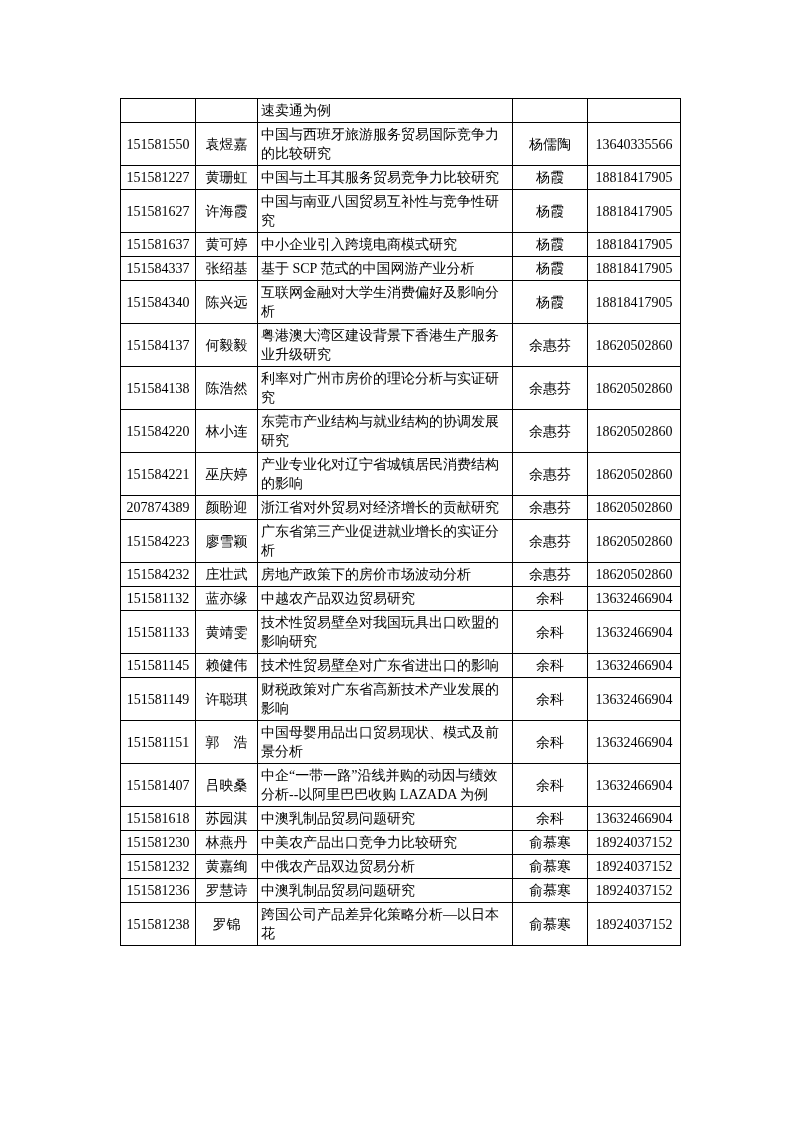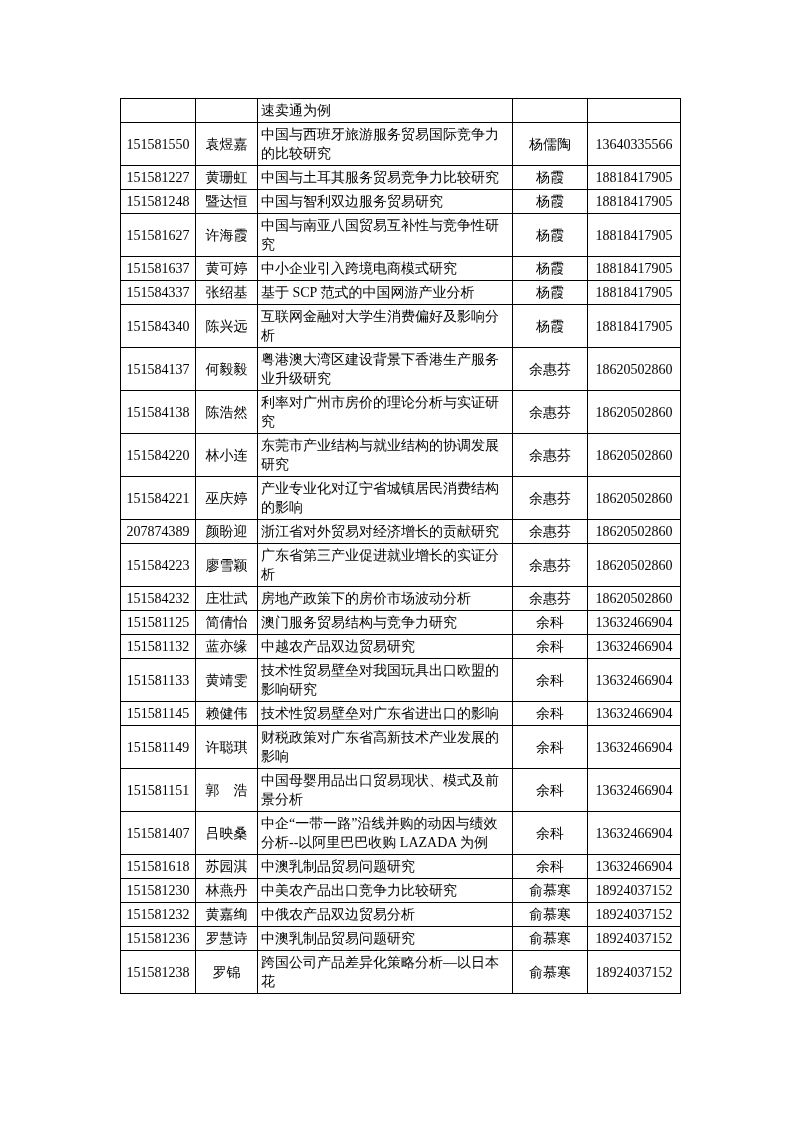--- a/index.html
+++ b/index.html
@@ -74,27 +74,20 @@
           <td class="col-phone">13640335566</td>
         </tr>
         <tr>
           <td class="col-id">151581227</td>
           <td class="col-name">黄珊虹</td>
           <td class="col-title">中国与土耳其服务贸易竞争力比较研究</td>
           <td class="col-advisor">杨霞</td>
           <td class="col-phone">18818417905</td>
         </tr>
         <tr>
-          <td class="col-id">151581248</td>
-          <td class="col-name">暨达恒</td>
-          <td class="col-title">中国与智利双边服务贸易研究</td>
-          <td class="col-advisor">杨霞</td>
-          <td class="col-phone">18818417905</td>
-        </tr>
-        <tr>
           <td class="col-id">151581627</td>
           <td class="col-name">许海霞</td>
           <td class="col-title">中国与南亚八国贸易互补性与竞争性研究</td>
           <td class="col-advisor">杨霞</td>
           <td class="col-phone">18818417905</td>
         </tr>
         <tr>
           <td class="col-id">151581637</td>
           <td class="col-name">黄可婷</td>
           <td class="col-title">中小企业引入跨境电商模式研究</td>
@@ -156,27 +149,20 @@
           <td class="col-title">广东省第三产业促进就业增长的实证分析</td>
           <td class="col-advisor">余惠芬</td>
           <td class="col-phone">18620502860</td>
         </tr>
         <tr>
           <td class="col-id">151584232</td>
           <td class="col-name">庄壮武</td>
           <td class="col-title">房地产政策下的房价市场波动分析</td>
           <td class="col-advisor">余惠芬</td>
           <td class="col-phone">18620502860</td>
-        </tr>
-        <tr>
-          <td class="col-id">151581125</td>
-          <td class="col-name">简倩怡</td>
-          <td class="col-title">澳门服务贸易结构与竞争力研究</td>
-          <td class="col-advisor">余科</td>
-          <td class="col-phone">13632466904</td>
         </tr>
         <tr>
           <td class="col-id">151581132</td>
           <td class="col-name">蓝亦缘</td>
           <td class="col-title">中越农产品双边贸易研究</td>
           <td class="col-advisor">余科</td>
           <td class="col-phone">13632466904</td>
         </tr>
         <tr>
           <td class="col-id">151581133</td>

